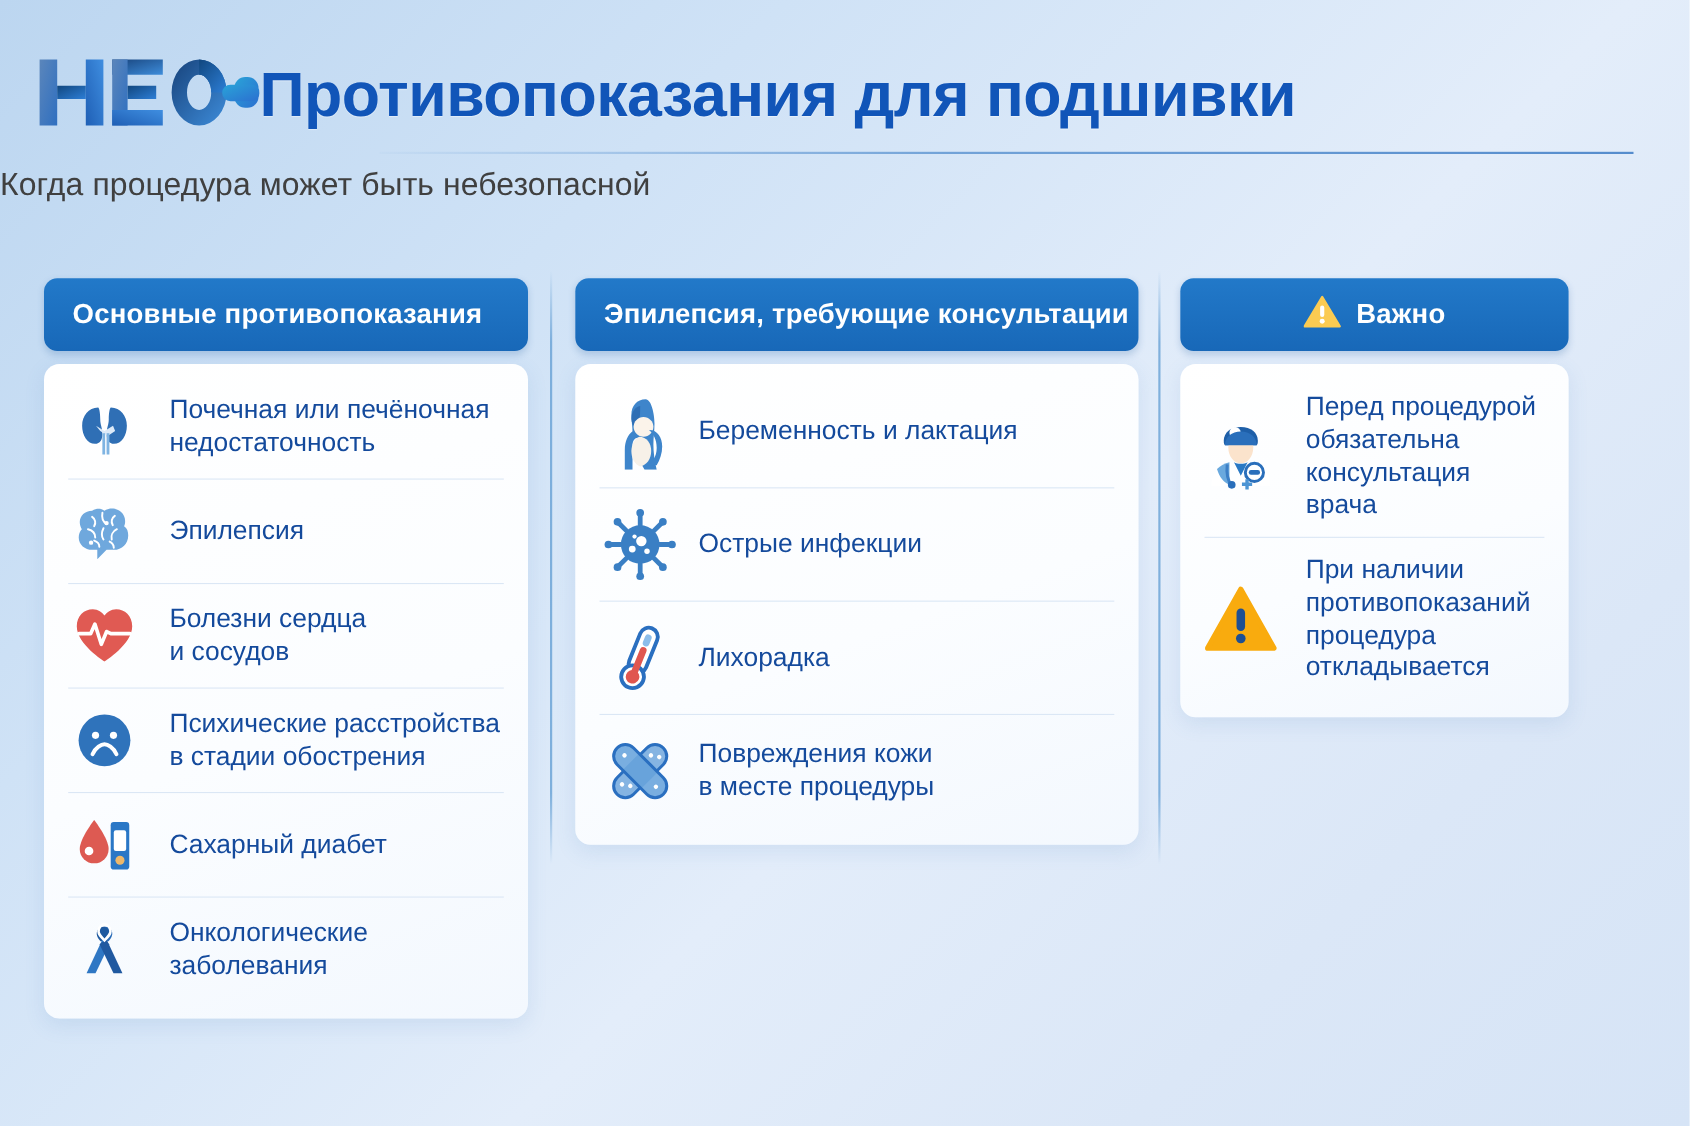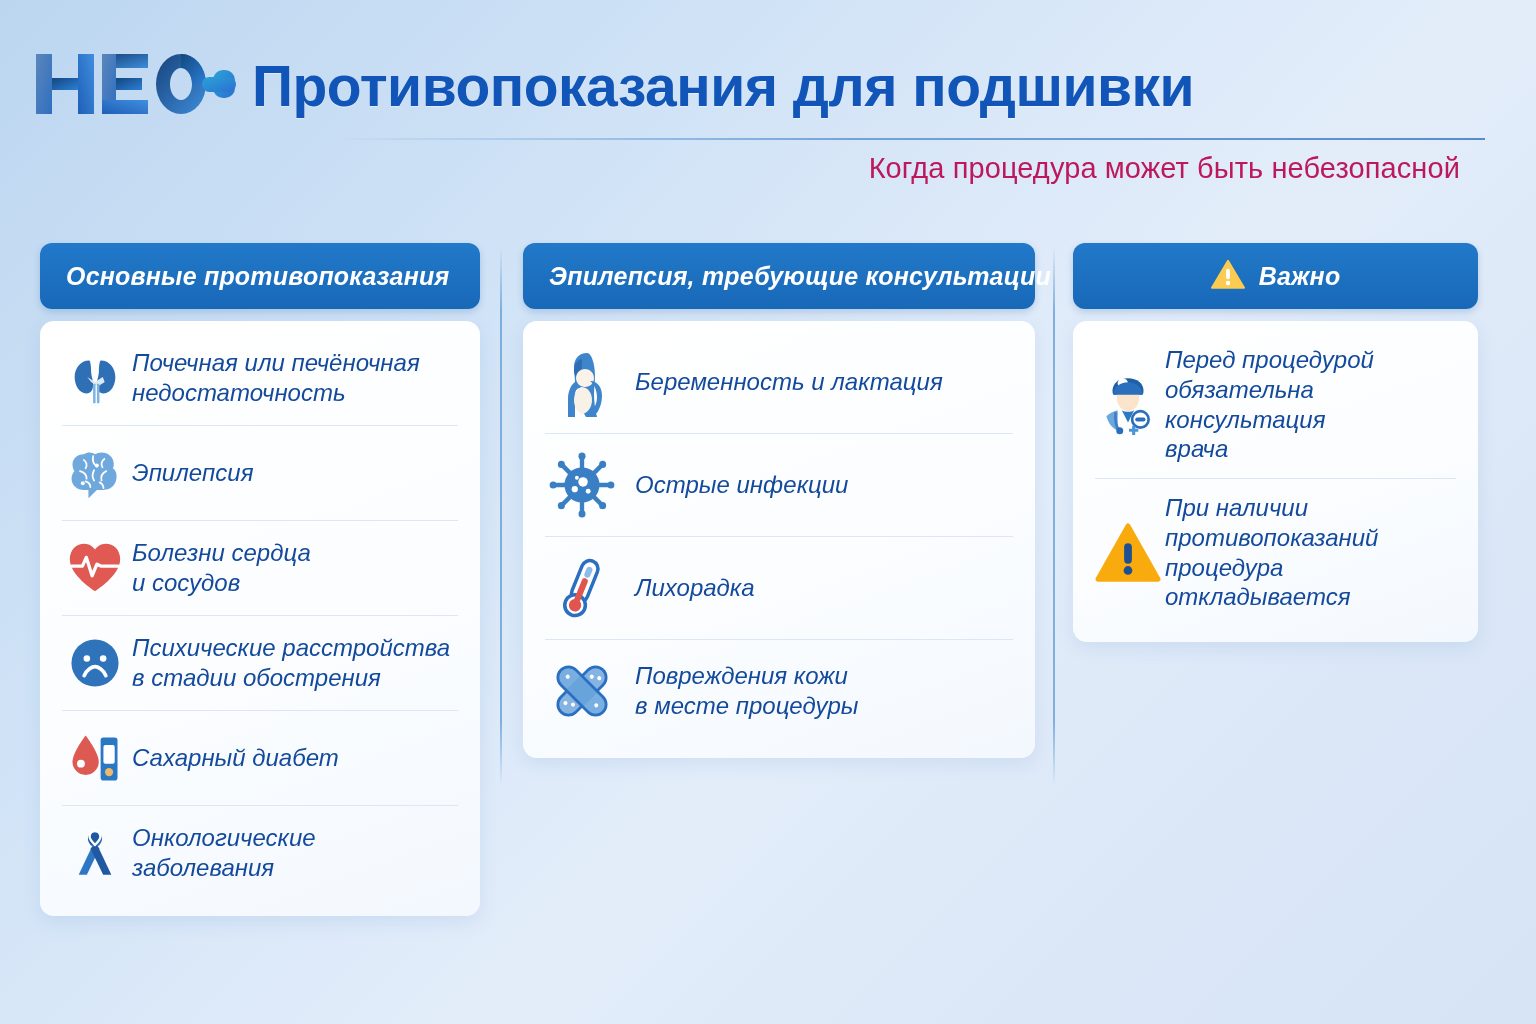--- a/index.html
+++ b/index.html
@@ -28,21 +28,20 @@
     top: 0; left: 0; right: 0;
     height: 210px;
   }
 
   .title-row {
     position: absolute;
     top: 48px;
     left: 30px;
     display: flex;
     align-items: center;
-    gap: 16px;
   }
 
   .logo {
     display: block;
   }
 
   .main-title {
     font-size: 57px;
     font-weight: bold;
     color: #1155b8;
@@ -59,23 +58,23 @@
     width: 1140px;
     height: 2px;
     background: linear-gradient(to right, rgba(120,170,220,0.05), rgba(80,140,205,0.75) 45%, rgba(70,130,200,0.9));
   }
 
   .subtitle {
     position: absolute;
     top: 152px;
     left: 0;
     width: 1460px;
-    text-align: right;
+    text-align: left;
     font-size: 29px;
-    color: #be185d;
+    color: #404040;
     font-weight: normal;
     letter-spacing: 0.1px;
   }
 
   
   .columns {
     position: absolute;
     top: 238px;
     left: 0;
     width: 1536px;
@@ -87,26 +86,25 @@
     top: 8px;
     width: 2px;
     height: 540px;
     background: linear-gradient(to bottom, rgba(110,165,215,0.0), rgba(110,165,215,0.85) 12%, rgba(110,165,215,0.85) 88%, rgba(110,165,215,0.0));
   }
   .divider.d1 { left: 500px; }
   .divider.d2 { left: 1053px; }
 
   .column {
     position: absolute;
-    top: 5px;
-    font-style: italic;
+    top: 15px;
   }
   .column.c1 { left: 40px;   width: 440px; }
   .column.c2 { left: 523px;  width: 512px; }
-  .column.c3 { left: 1073px; width: 405px; }
+  .column.c3 { left: 1073px; width: 353px; }
 
   .col-header {
     height: 66px;
     border-radius: 12px;
     background: linear-gradient(180deg, #2279c9 0%, #1868b8 100%);
     display: flex;
     align-items: center;
     gap: 14px;
     padding: 0 26px;
     box-shadow: 0 3px 7px rgba(30,90,160,0.22);
@@ -125,21 +123,21 @@
     margin-top: 12px;
     background: linear-gradient(160deg, #ffffff 0%, #fbfdff 55%, #f3f8fe 100%);
     border-radius: 14px;
     padding: 10px 22px 16px 22px;
     box-shadow: 0 6px 18px rgba(80,130,190,0.13);
   }
 
   .item {
     display: flex;
     align-items: center;
-    gap: 4px;
+    gap: 26px;
     padding: 14px 0;
     border-bottom: 1px solid #dbe7f5;
     min-height: 86px;
   }
   .item:last-child { border-bottom: none; }
 
   .item-icon {
     flex: 0 0 auto;
     width: 66px;
     height: 66px;

